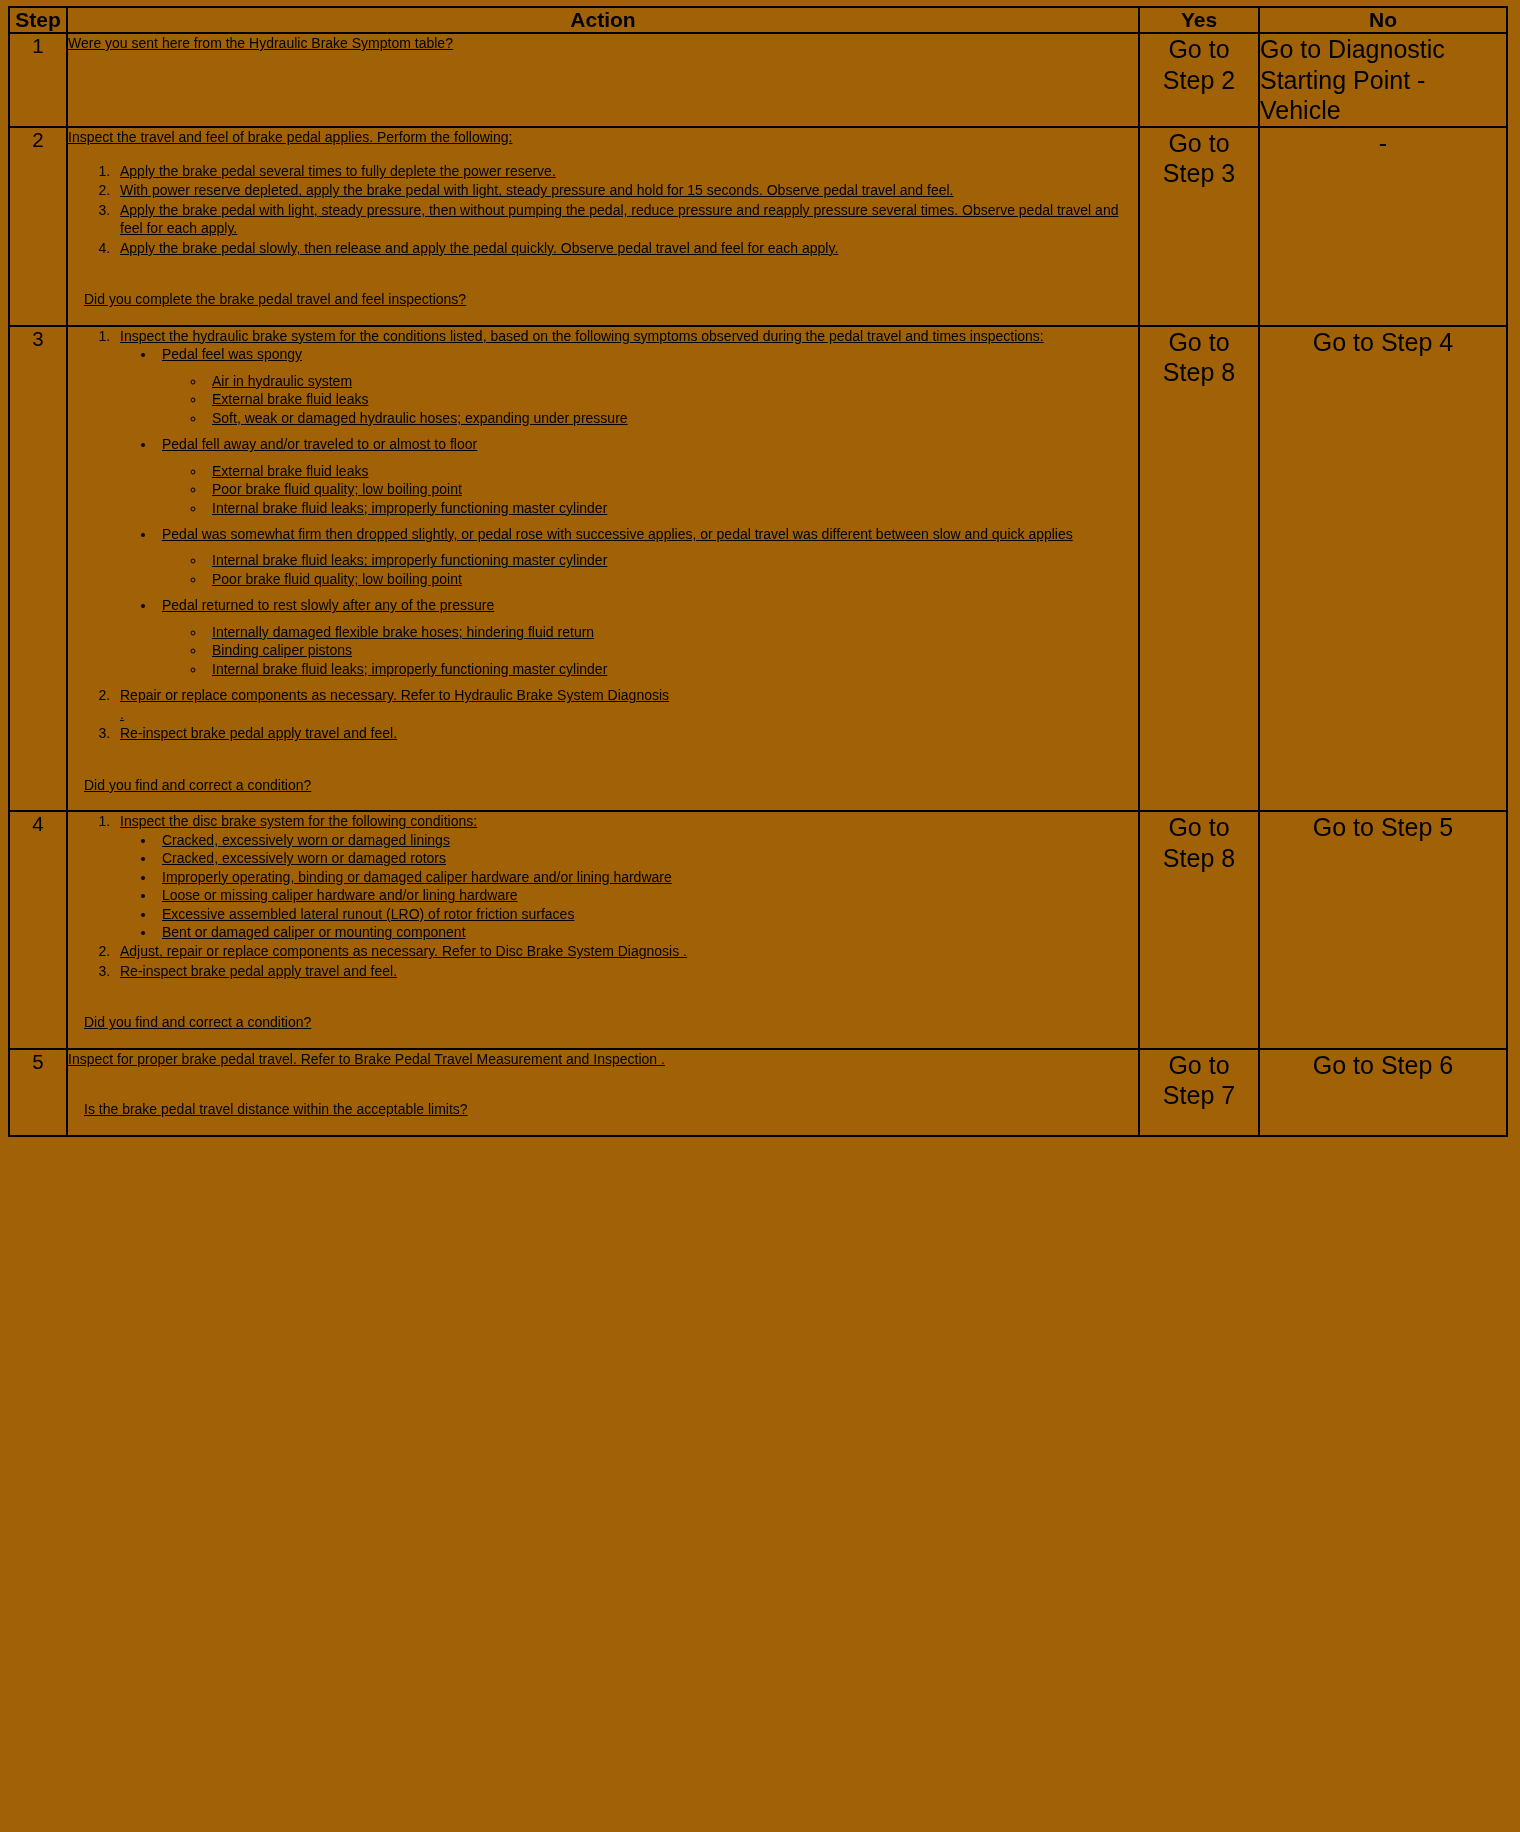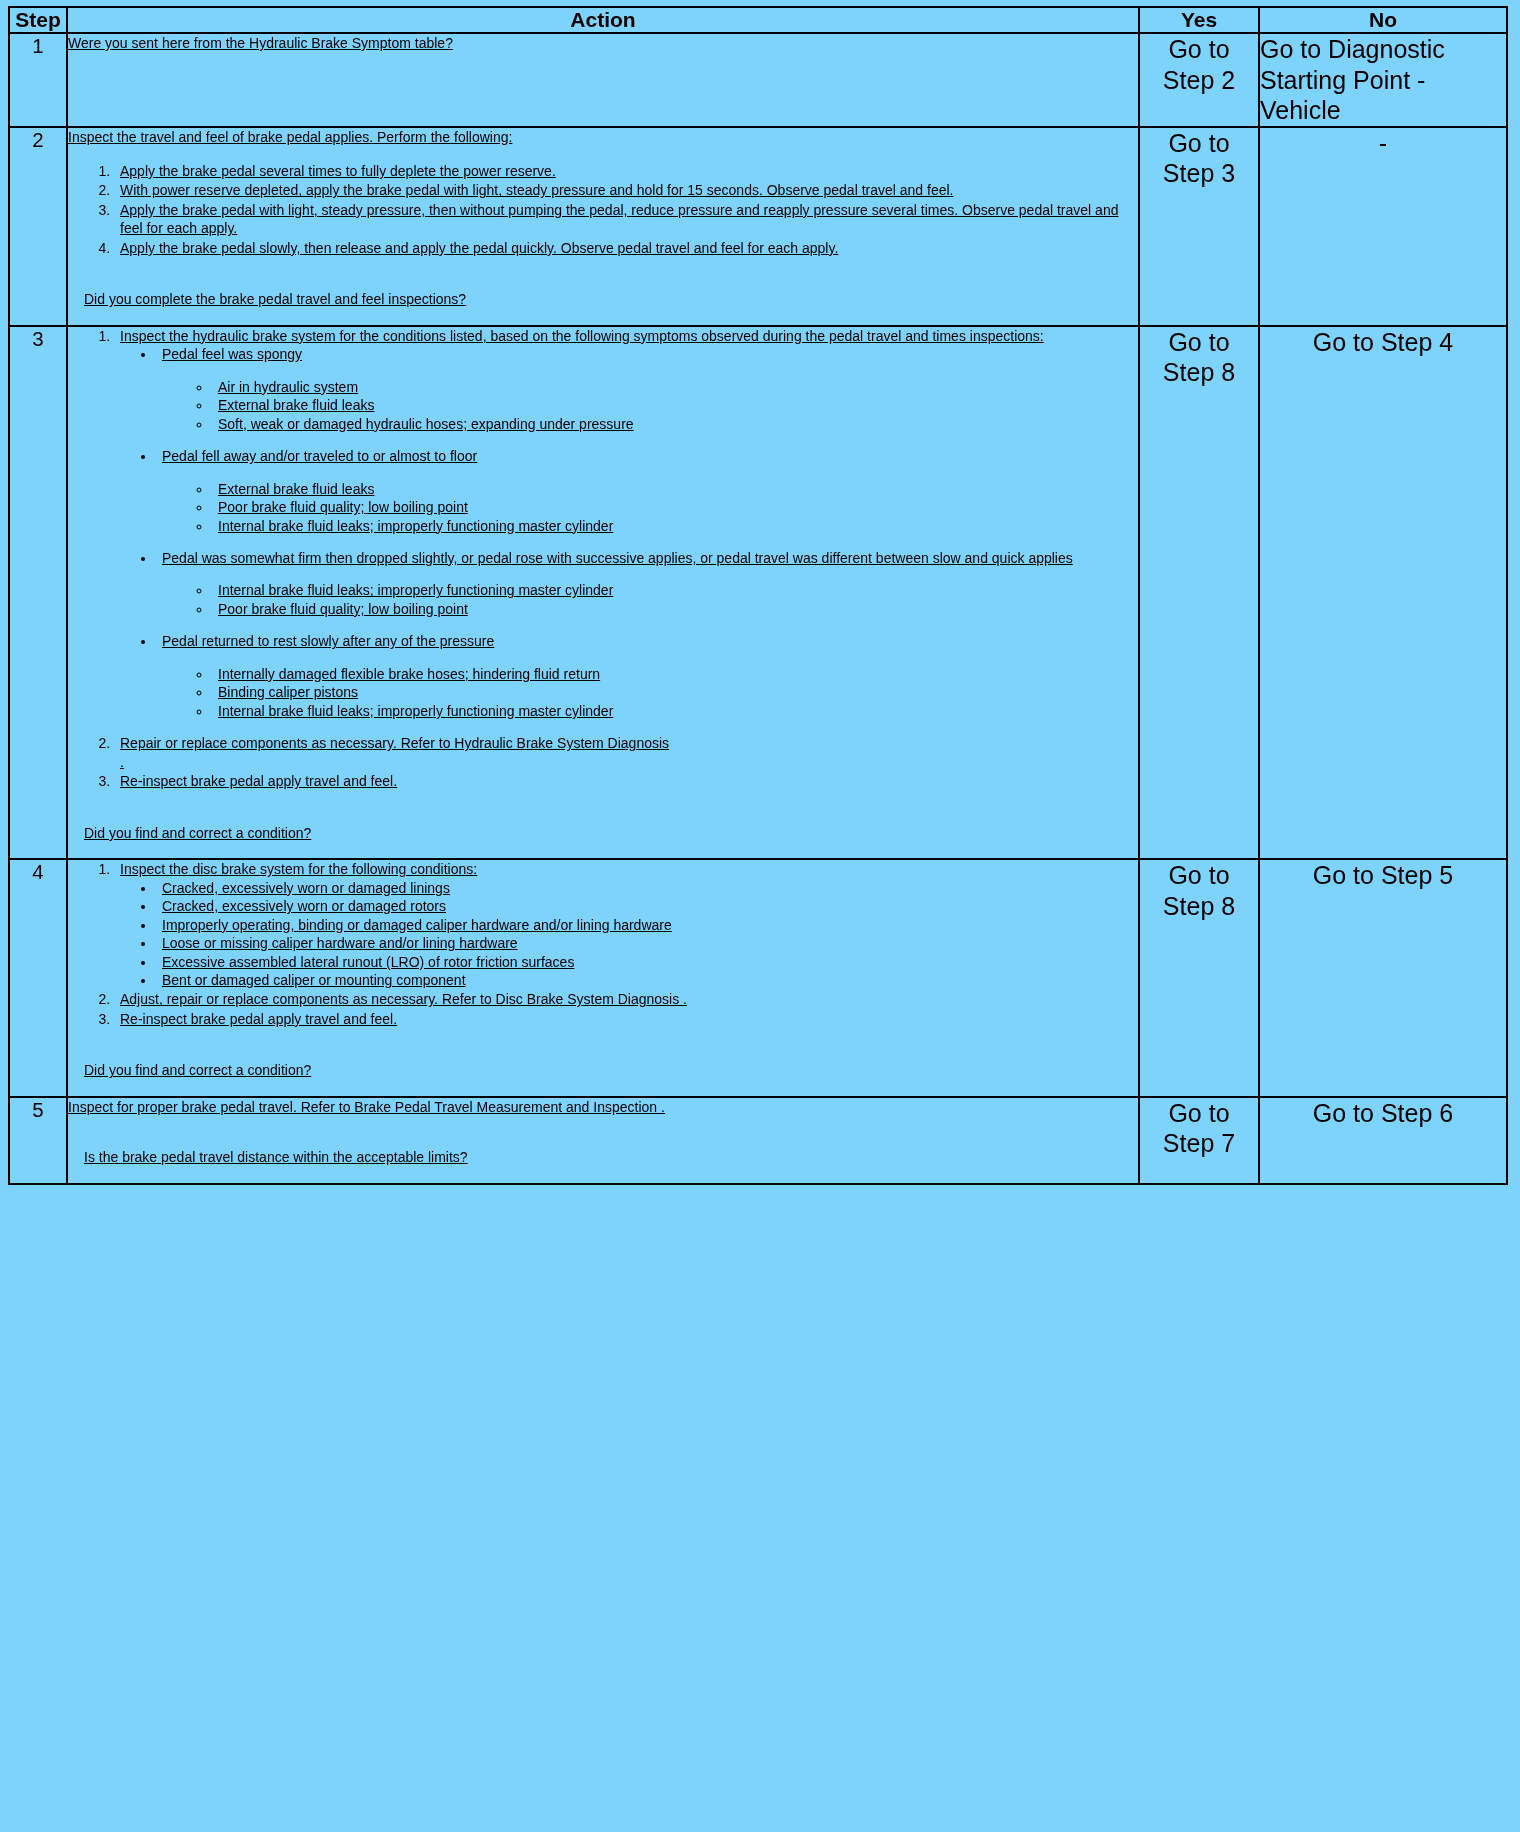--- a/index.html
+++ b/index.html
@@ -9,21 +9,21 @@
   }
   body {
     font-family: "Liberation Sans", sans-serif;
     color: #000000;
   }
   .page {
     width: 1520px;
     min-height: 1832px;
     box-sizing: border-box;
     padding: 6px 8px 8px 8px;
-    background: #7dd3fc;
+    background: #a16207;
   }
   table.diag {
     border-collapse: collapse;
     table-layout: fixed;
     width: 1500px;
     border: 2px solid #000;
   }
   table.diag td, table.diag th {
     border: 2px solid #000;
     vertical-align: top;
@@ -81,21 +81,21 @@
   ul.bulleted {
     margin: 0;
     padding-left: 36px;
     list-style-type: disc;
   }
   ul.bulleted > li {
     margin: 0;
     padding-left: 6px;
   }
   ul.circled {
-    margin: 14px;
+    margin: 8px;
     padding-left: 36px;
     list-style-type: circle;
   }
   ul.circled > li {
     margin: 0;
     padding-left: 6px;
   }
 
   .yn-cell {
     font-size: 25px;

